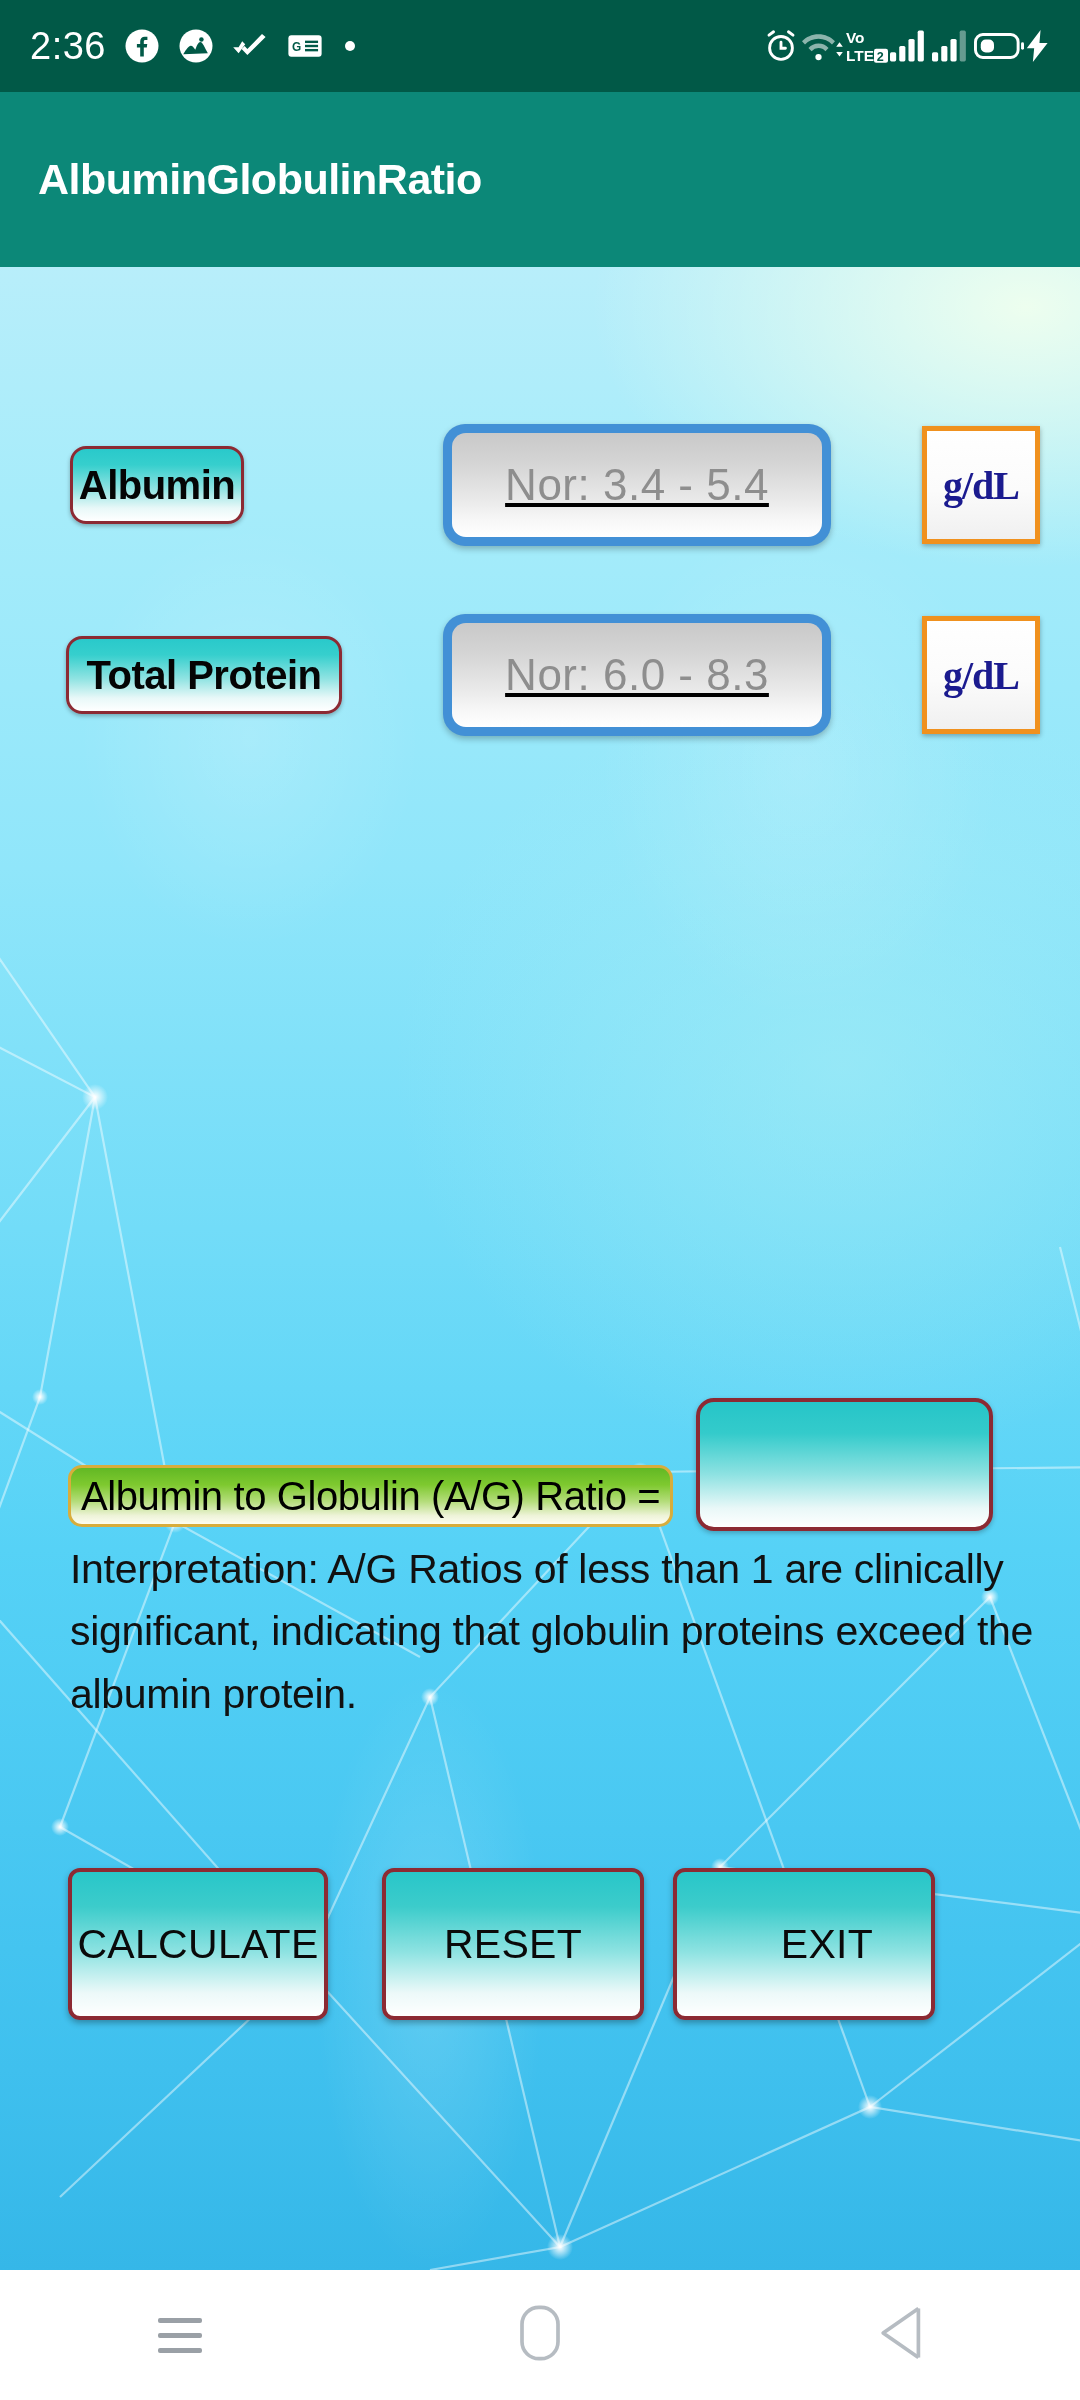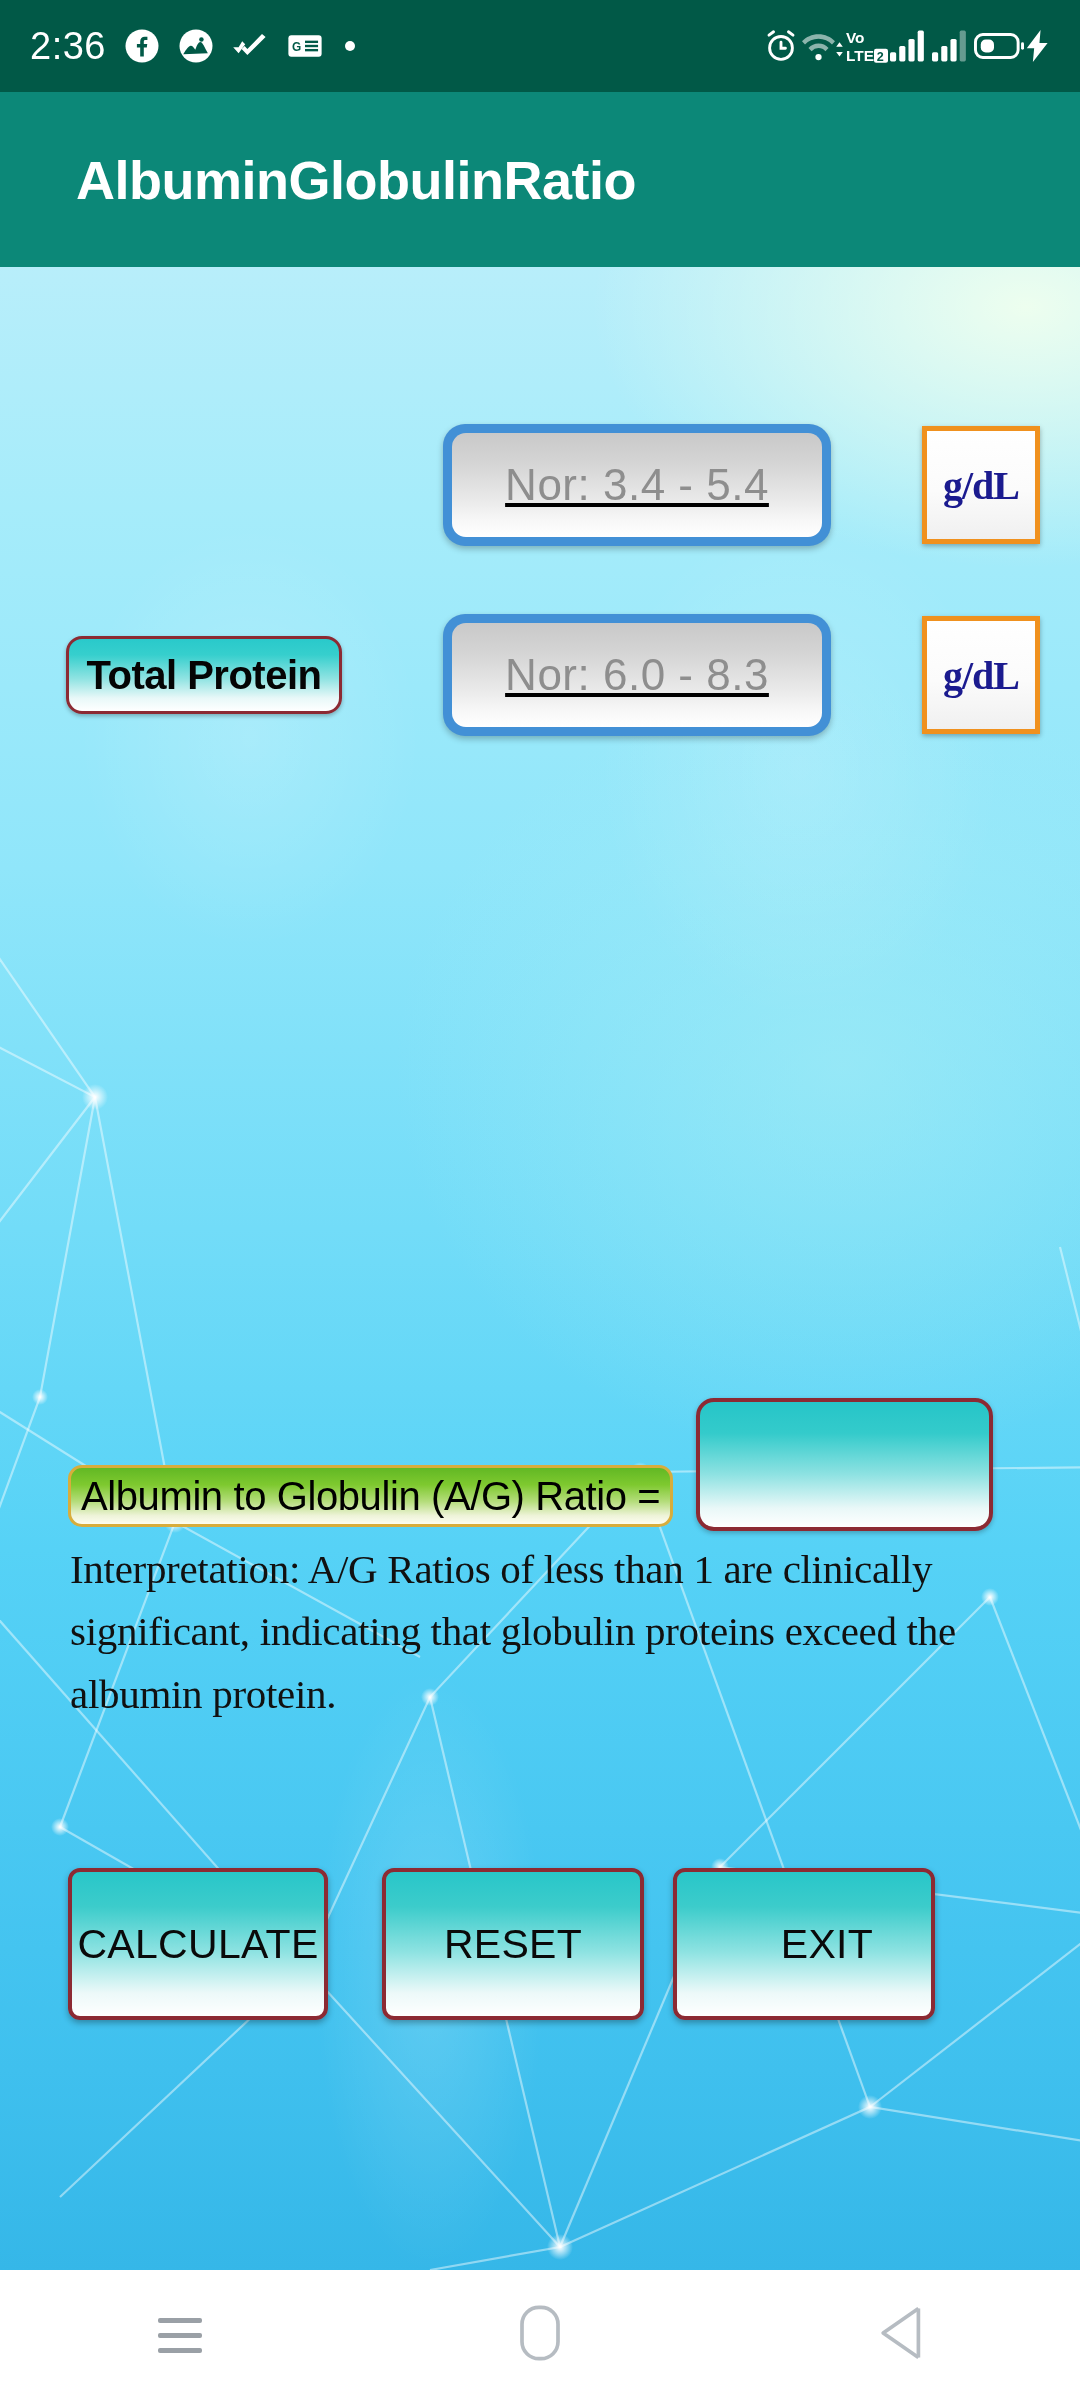--- a/index.html
+++ b/index.html
@@ -22,22 +22,22 @@
   .sb-right{ margin-left:auto; display:flex; align-items:center; gap:2px; }
   .sb-ic{ display:flex; align-items:center; justify-content:center; }
 
   
   .app-bar{
     position:absolute; top:92px; left:0; width:1080px; height:175px;
     background:#0c8878; z-index:35;
     display:flex; align-items:center;
   }
   .app-title{
-    color:#ffffff; font-size:54px; font-weight:bold;
-    margin-left:76px; letter-spacing:-0.5px;
+    color:#ffffff; font-size:43px; font-weight:bold;
+    margin-left:38px; letter-spacing:-0.5px;
     font-family:"Liberation Sans", sans-serif;
   }
 
   
   .page-bg{
     position:absolute; top:267px; left:0; width:1080px; height:2003px;
     background:
       radial-gradient(ellipse 700px 420px at 95% 2%, rgba(240,255,238,0.95) 0%, rgba(240,255,238,0) 62%),
       radial-gradient(ellipse 640px 560px at 78% 40%, rgba(168,238,245,0.55) 0%, rgba(168,238,245,0) 70%),
       linear-gradient(180deg,
@@ -115,21 +115,21 @@
   .result-box{
     position:absolute; left:696px; top:8px;
     width:297px; height:133px;
     border:4px solid #8c2a33; border-radius:18px;
     background:linear-gradient(180deg,#26c5c8 0%,#34cbcb 25%,#8ee2e2 58%,#e9f8f8 85%,#ffffff 100%);
     box-shadow:0 2px 5px rgba(0,0,0,0.25);
   }
   .interp{
     position:absolute; left:70px; top:1538px; width:970px;
     font-size:41px; line-height:1.52; color:#111;
-    font-family:Liberation Serif, serif;
+    font-family:Liberation Sans, sans-serif;
     z-index:10; letter-spacing:-0.3px;
   }
 
   
   .btn-row{
     position:absolute; top:1868px; left:0; width:1080px;
     display:flex; z-index:10;
   }
   .btn{
     height:152px;
@@ -306,20 +306,21 @@
           </svg>
       </span>
     </div>
   </div>
 
   <div class="app-bar">
     <div class="app-title">AlbuminGlobulinRatio</div>
   </div>
 
   <div class="row row-albumin">
+    <div class="field-label lbl-albumin">Albumin</div>
     <div class="input-wrap">
       <div class="input-inner">Nor: 3.4 - 5.4</div>
     </div>
     <div class="unit-badge">g/dL</div>
   </div>
 
   <div class="row row-protein">
     <div class="field-label lbl-protein">Total Protein</div>
     <div class="input-wrap">
       <div class="input-inner">Nor: 6.0 - 8.3</div>

